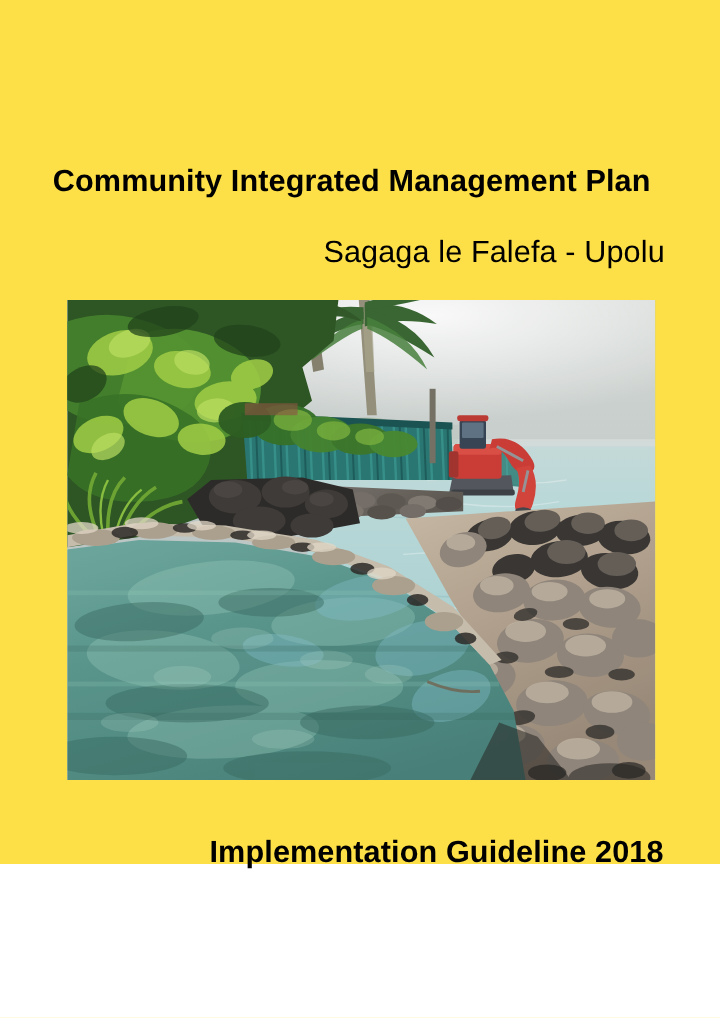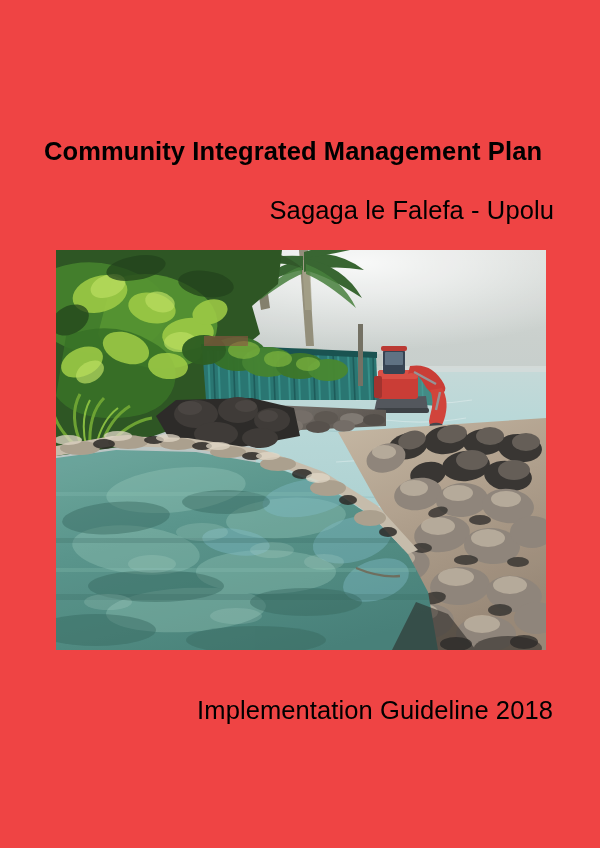--- a/index.html
+++ b/index.html
@@ -12,22 +12,22 @@
     width: 600px;
     height: 848px;
     overflow: hidden;
     font-family: "Liberation Sans", sans-serif;
     -webkit-font-smoothing: antialiased;
   }
 
   .page {
     position: relative;
     width: 600px;
-    height: 848px;
-    background: #ef4444;
+    height: 720px;
+    background: #fde047;
     box-sizing: border-box;
   }
 
   
   .title-block {
     position: absolute;
     left: 0;
     top: 136px;
     width: 600px;
   }
@@ -58,21 +58,21 @@
   
   .footer-block {
     position: absolute;
     left: 0;
     top: 695px;
     width: 600px;
   }
   .footer-line {
     display: block;
     font-size: 25.5px;
-    font-weight: normal;
+    font-weight: bold;
     color: #000000;
     letter-spacing: 0.1px;
     line-height: 30px;
     text-align: right;
     padding-right: 47px;
     white-space: nowrap;
   }
 
   
   .photo-frame {

